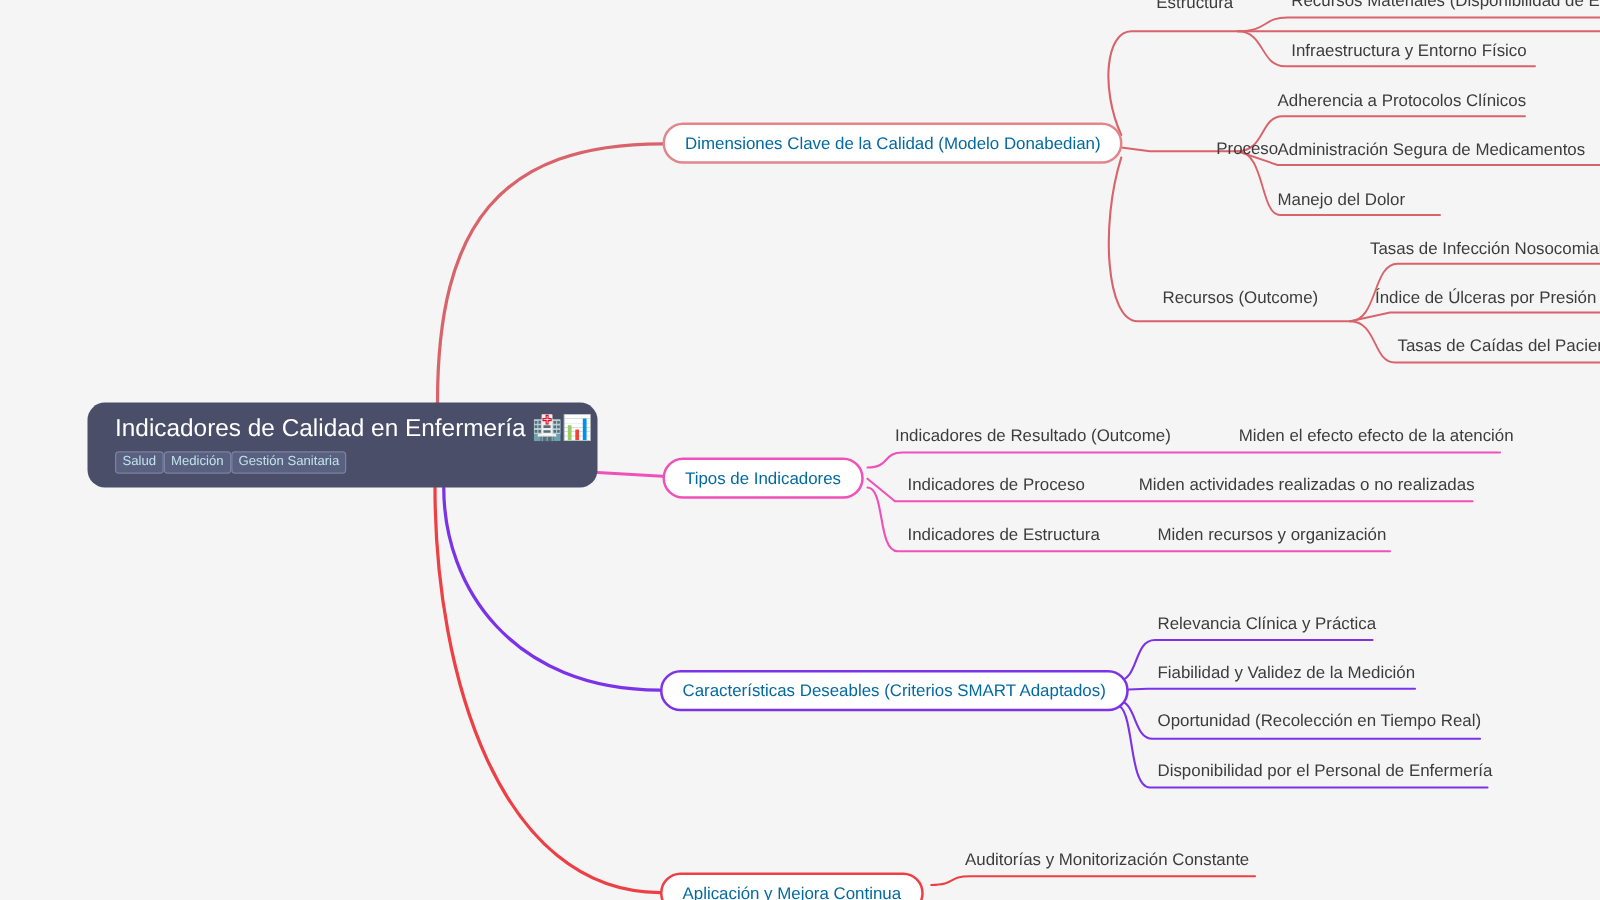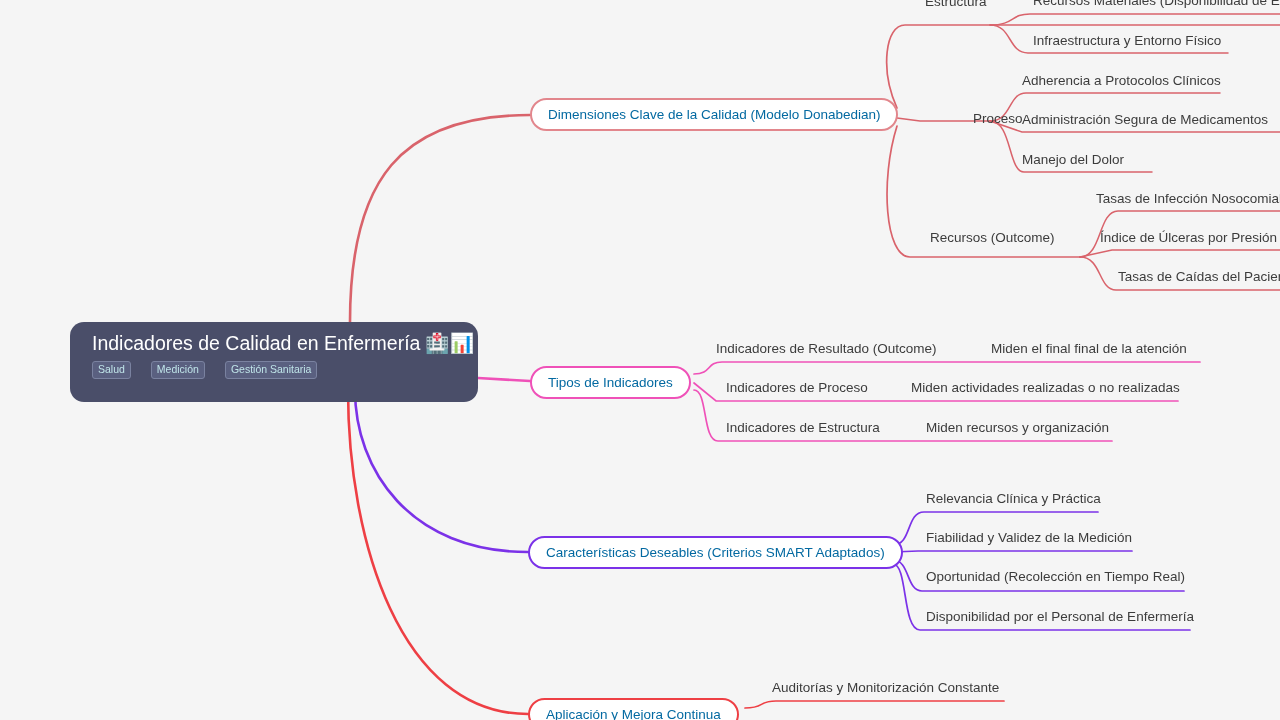--- a/index.html
+++ b/index.html
@@ -24,37 +24,37 @@
     height: 720px;
     pointer-events: none;
   }
 
   
   .root-node {
     position: absolute;
     left: 70px;
     top: 322px;
     width: 408px;
-    height: 80px;
+    height: 68px;
     background: #4a4e69;
     border-radius: 14px;
     box-sizing: border-box;
     padding: 9px 22px 16px 22px;
   }
   .root-title {
     color: #ffffff;
     font-size: 19.5px;
     line-height: 24px;
     white-space: nowrap;
     font-weight: 400;
   }
   .root-tags {
     margin-top: 6px;
     display: flex;
-    gap: 20px;
+    gap: 0;
     text-align: right;
   }
   .root-tag {
     background: #5a6080;
     color: #bfe4e8;
     font-size: 10.5px;
     line-height: 13px;
     padding: 1px 5px 2px 5px;
     border-radius: 3px;
     border: 1px solid #7a82a0;
@@ -190,21 +190,21 @@
     <span>Indicadores de Resultado (Outcome)</span>
   </div>
   <div class="node-label lvl2" style="left:726px; top:379px;">
     <span>Indicadores de Proceso</span>
   </div>
   <div class="node-label lvl2" style="left:726px; top:419px;">
     <span>Indicadores de Estructura</span>
   </div>
 
   <div class="node-label leaf" style="left:991px; top:340px;">
-    <span>Miden el final final de la atención</span>
+    <span>Miden el efecto efecto de la atención</span>
   </div>
   <div class="node-label leaf" style="left:911px; top:379px;">
     <span>Miden actividades realizadas o no realizadas</span>
   </div>
   <div class="node-label leaf" style="left:926px; top:419px;">
     <span>Miden recursos y organización</span>
   </div>
 
   <div class="branch-node" style="left:528px; top:536px; border-color:#7b32e8;">
     <span>Características Deseables (Criterios SMART Adaptados)</span>

